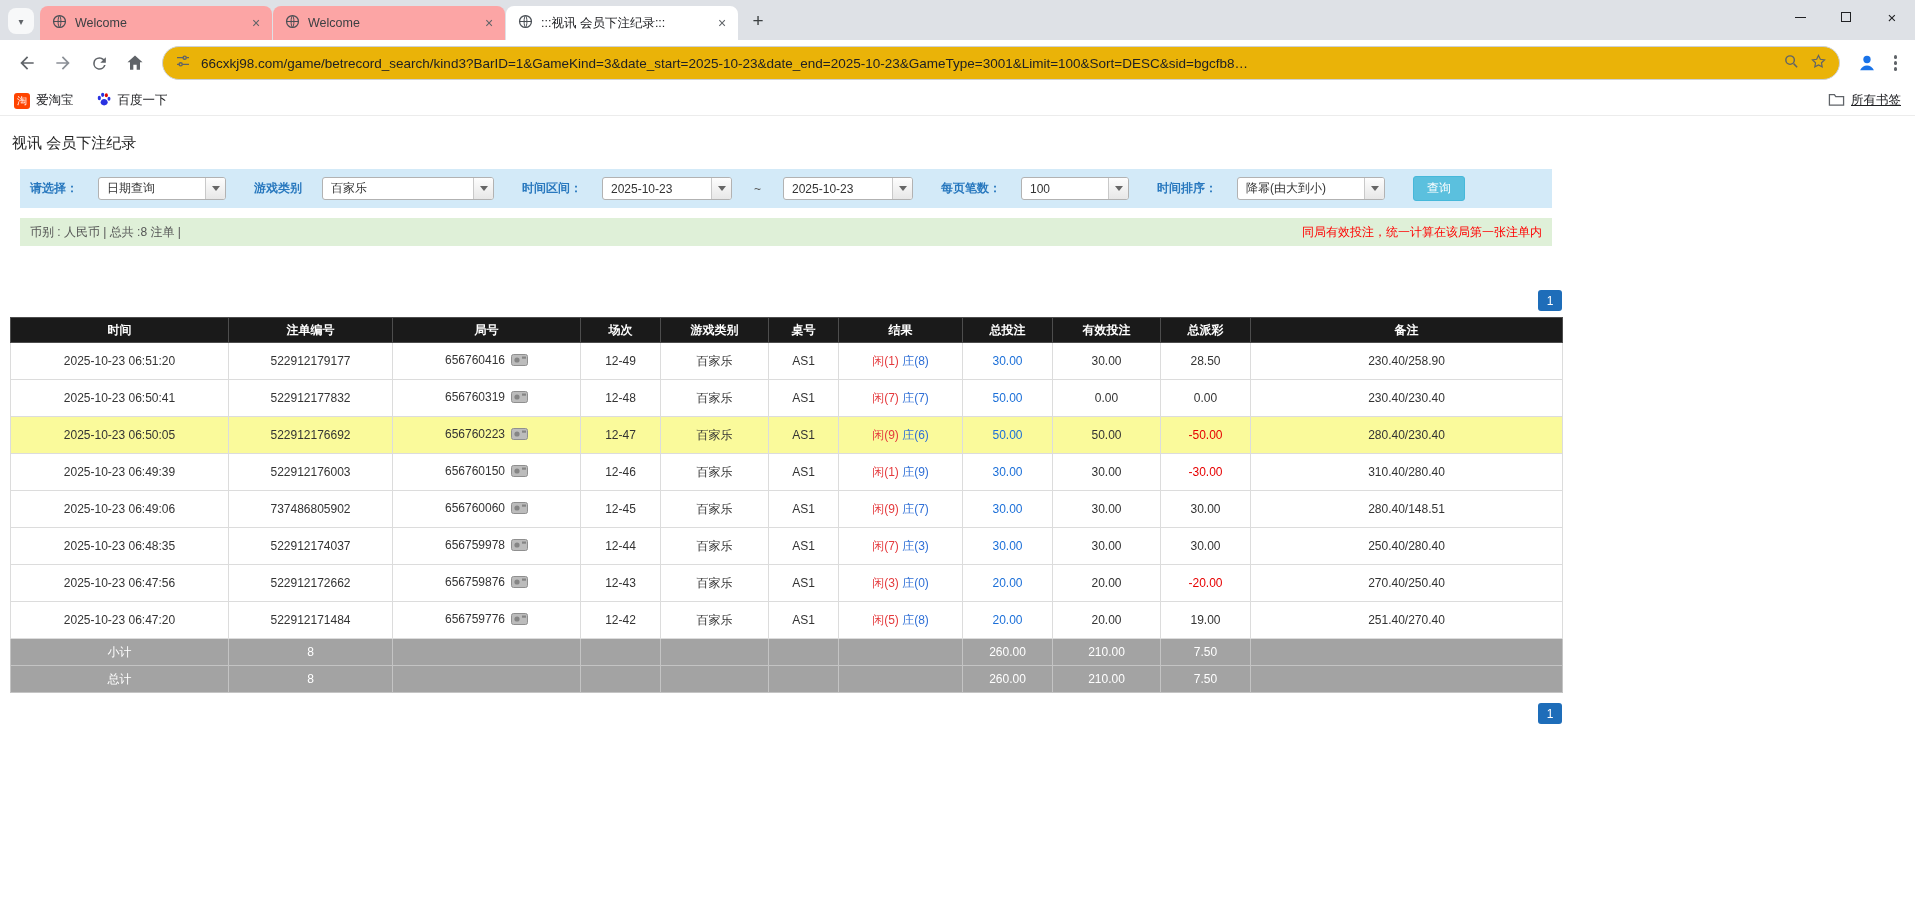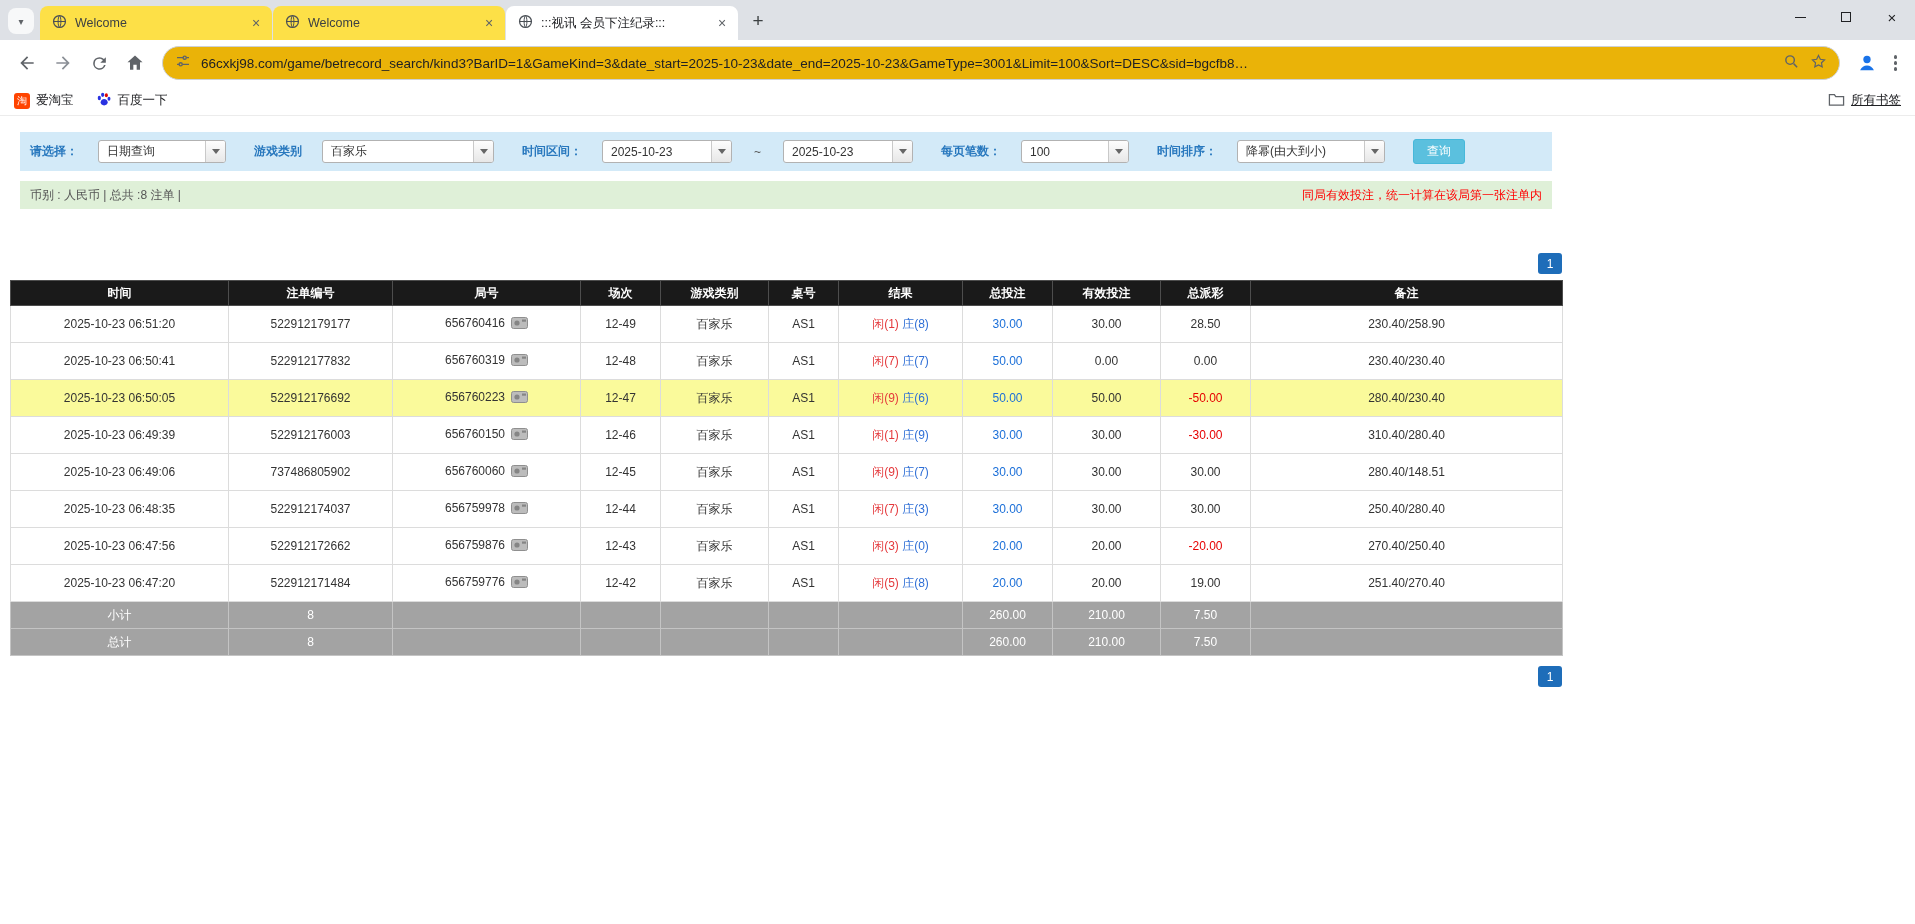--- a/index.html
+++ b/index.html
@@ -4,21 +4,21 @@
 <style>
   * { box-sizing: border-box; margin: 0; padding: 0; }
   html,body { width:1915px; height:924px; overflow:hidden; background:#fff;
     font-family:"Liberation Sans","DejaVu Sans",sans-serif; }
 
   
   .tabbar { height:40px; background:#dee1e6; display:flex; align-items:flex-end; padding-left:6px; }
   .tab-search-btn { width:26px; height:26px; margin:0 6px 6px 2px; border-radius:8px; background:#f7f8f9;
     display:flex; align-items:center; justify-content:center; color:#5f6368; font-size:10px; }
   .tab { width:232px; height:34px; display:flex; align-items:center; gap:8px; padding:0 8px 0 12px;
-    border-radius:8px 8px 0 0; font-size:12.5px; color:#3c4043; background:#fde047; margin-right:1px; position:relative; }
+    border-radius:8px 8px 0 0; font-size:12.5px; color:#3c4043; background:#fca5a5; margin-right:1px; position:relative; }
   .tab.active { background:#fff; color:#202124; }
   .tab-title { flex:1; white-space:nowrap; overflow:hidden; text-overflow:ellipsis; }
   .tab-close { width:16px; height:16px; display:flex; align-items:center; justify-content:center;
     color:#5f6368; font-size:14px; border-radius:50%; }
   .newtab-btn { width:26px; height:26px; margin:0 0 6px 6px; display:flex; align-items:center; justify-content:center;
     font-size:19px; color:#3c4043; border-radius:50%; }
   .window-controls { margin-left:auto; display:flex; align-self:flex-start; }
   .win-btn { width:46px; height:34px; display:flex; align-items:center; justify-content:center; color:#202124; }
   .glyph-min { width:11px; border-top:1.4px solid #202124; display:inline-block; }
   .glyph-max { width:10px; height:10px; border:1.4px solid #202124; display:inline-block; }
@@ -212,20 +212,21 @@
     <span>
       <svg width="17" height="15" viewBox="0 0 24 20">
           <path d="M2 3h7l2 3h11v12H2V3z" fill="none" stroke="#5f6368" stroke-width="1.8"></path>
         </svg>
     </span>
     <span>所有书签</span>
   </div>
 </div>
 
 <div class="page">
+  <div class="page-title">视讯 会员下注纪录</div>
 
   <div class="filterbar">
     <span class="f-label">请选择：</span>
     <div class="combo w1">
       <span class="combo-text">日期查询</span>
       <span class="combo-arrow">
           <i></i>
         </span>
     </div>
 

